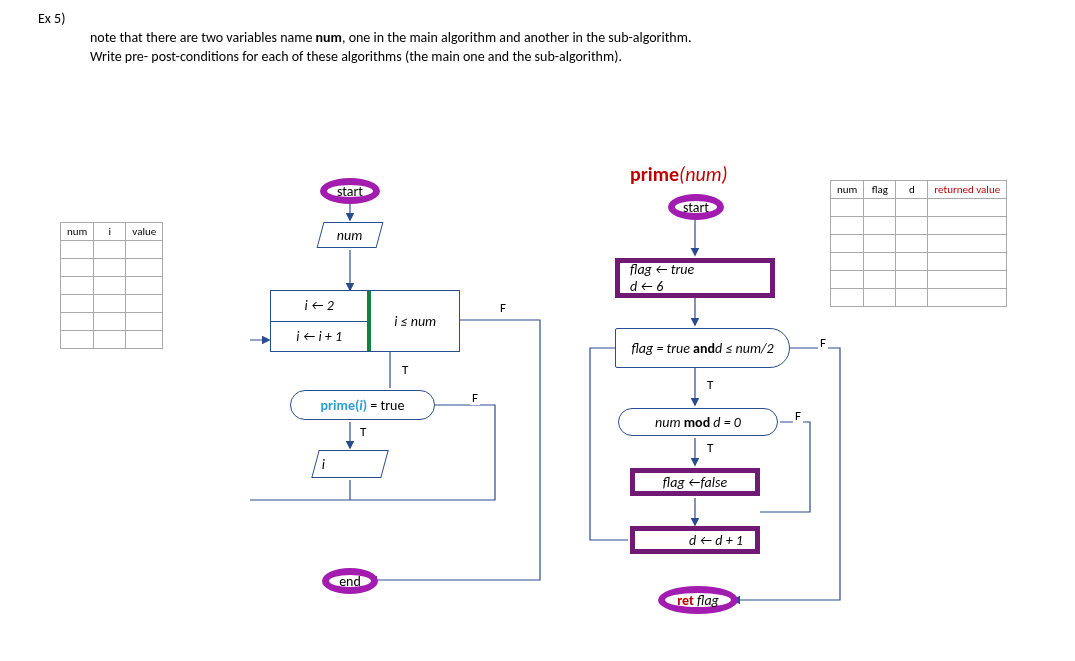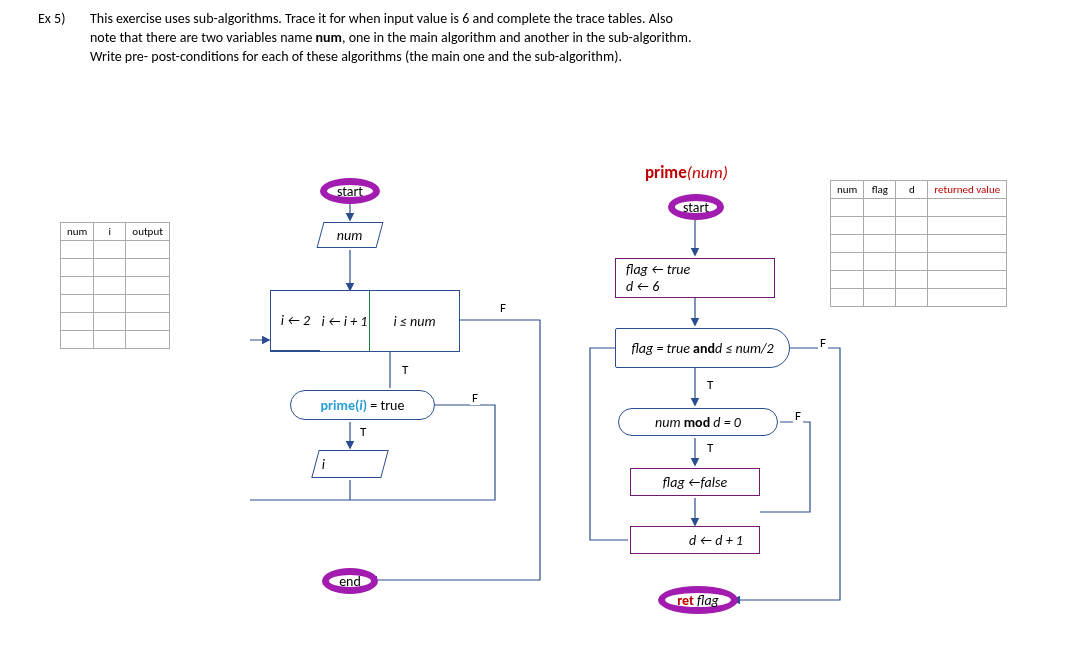--- a/index.html
+++ b/index.html
@@ -56,21 +56,21 @@
     position: absolute;
     background: #fff;
     font-size: 14px;
     display: flex;
     align-items: center;
     justify-content: center;
     text-align: center;
     padding: 2px 6px;
   }
   .oval { border: 7px solid #a21caf; border-radius: 50%; }
-  .rect { border: 1px solid #701a75; }
+  .rect { border: 5px solid #701a75; }
   .para { border: 1px solid #2a4d8f; transform: skewX(-15deg); }
   .para > span { transform: skewX(15deg); display:inline-block; font-style: italic;}
   .pill { border: 1px solid #2a4d8f; border-radius: 999px; }
   .lbl { position: absolute; font-size: 13px; background:#fff; padding:0 2px;}
   .italic { font-style: italic; }
   .red { color: #c00000; font-weight: bold; }
   .bold { font-weight: bold; }
   .blue { color: #2a9fd6; }
 
   svg.wires { position:absolute; top:0; left:0; }
@@ -79,31 +79,31 @@
 
   .loop-shape {
     position:absolute; border:1px solid #2a4d8f; background:#fff;
   }
 </style>
 </head>
 <body>
 
 <div class="exercise-text">
   <span class="ex-label">Ex 5)</span>
-  <span>This exercise uses sub-algorithms. Trace it for when input value is 6 and complete the trace tables. Also</span><br>
+  <br>
   <span>note that there are two variables name </span><b>num</b><span>, one in the main algorithm and another in the sub-algorithm.</span><br>
   <span>Write pre- post-conditions for each of these algorithms (the main one and the sub-algorithm).</span>
 </div>
 
 <table class="trace-table trace1">
   <tbody>
       <tr>
     <th>num</th>
     <th>i</th>
-    <th>output</th>
+    <th>value</th>
   </tr>
   <tr>
         <td></td>
         <td></td>
         <td></td>
       </tr>
   <tr>
         <td></td>
         <td></td>
         <td></td>
@@ -219,21 +219,21 @@
   </svg>
 
   <div class="node oval" style="left:70px; top:38px; width:60px; height:26px;">
     <span>start</span>
   </div>
   <div class="node para" style="left:70px; top:82px; width:60px; height:26px;">
     <span>num</span>
   </div>
 
   <div class="loop-shape" style="left:20px; top:150px; width:190px; height:62px; display:flex;">
-    <div style="flex:1.1; display:flex; border-right:1px solid #15803d;">
+    <div style="flex:1.1; display:flex; flex-direction:column; border-right:4px solid #15803d;">
       <div style="flex:1; display:flex; align-items:center; justify-content:center; border-bottom:1px solid #2a4d8f; font-style:italic;">i ← 2</div>
       <div style="flex:1; display:flex; align-items:center; justify-content:center; font-style:italic;">i ← i + 1</div>
     </div>
     <div style="flex:1; display:flex; align-items:center; justify-content:center; font-style:italic; border-radius:0 40px 40px 0;">i ≤ num</div>
   </div>
 
   <div class="node pill" style="left:40px; top:250px; width:145px; height:30px;">
     <span>
       <span class="blue bold">prime(</span><span class="blue bold italic">i</span><span class="blue bold">)</span><span> = true</span>
     </span>
@@ -245,21 +245,21 @@
 
   <div class="node oval" style="left:72px; top:428px; width:56px; height:26px;">
     <span>end</span>
   </div>
 
   <span class="lbl" style="left:248px; top:160px;">F</span>
   <span class="lbl" style="left:150px; top:222px;">T</span>
   <span class="lbl" style="left:108px; top:284px;">T</span>
   <span class="lbl" style="left:220px; top:250px;">F</span>
 
-  <div style="position:absolute; left:395px; top:22px; font-size:17px;">
+  <div style="position:absolute; left:380px; top:22px; font-size:20px;">
     <span class="red">prime</span><span class="italic" style="color:#c00000;">(num)</span>
   </div>
 
   <div class="node oval" style="left:418px; top:54px; width:56px; height:26px;">
     <span>start</span>
   </div>
 
   <div class="node rect" style="left:365px; top:118px; width:160px; height:40px; flex-direction:column; font-style:italic; align-items:flex-start; padding-left:10px;">
     <span>flag ← true</span>
     <span>d ← 6</span>

